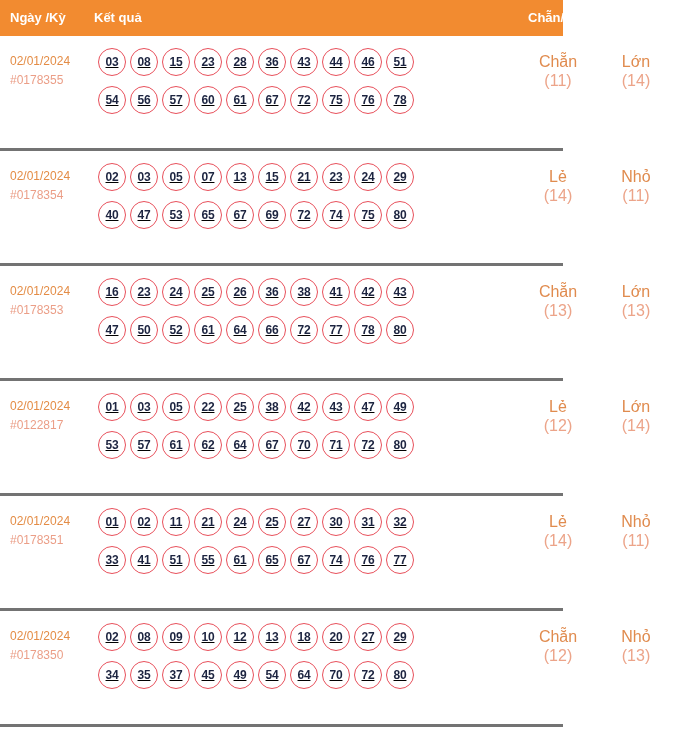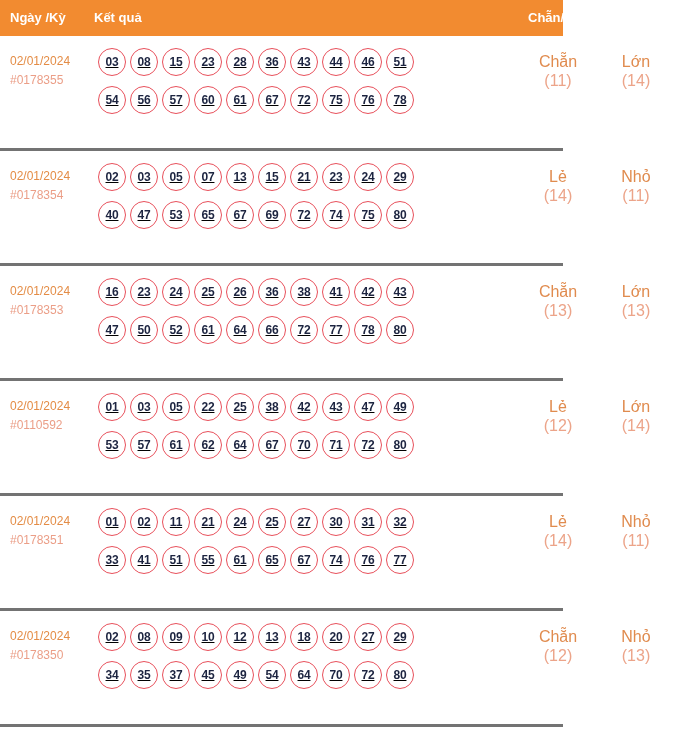--- a/index.html
+++ b/index.html
@@ -235,21 +235,21 @@
           <span class="v-count">(13)</span>
         </div>
         <div class="verdict verdict-size">
           <span class="v-label">Lớn</span>
           <span class="v-count">(13)</span>
         </div>
       </div>
       <div class="row">
         <div class="row-date">
           <span class="date-text">02/01/2024</span>
-          <span class="draw-id">#0110592</span>
+          <span class="draw-id">#0122817</span>
         </div>
         <div class="balls">
           <div class="ball-line">
             <div class="ball">01</div>
             <div class="ball">03</div>
             <div class="ball">05</div>
             <div class="ball">22</div>
             <div class="ball">25</div>
             <div class="ball">38</div>
             <div class="ball">42</div>

